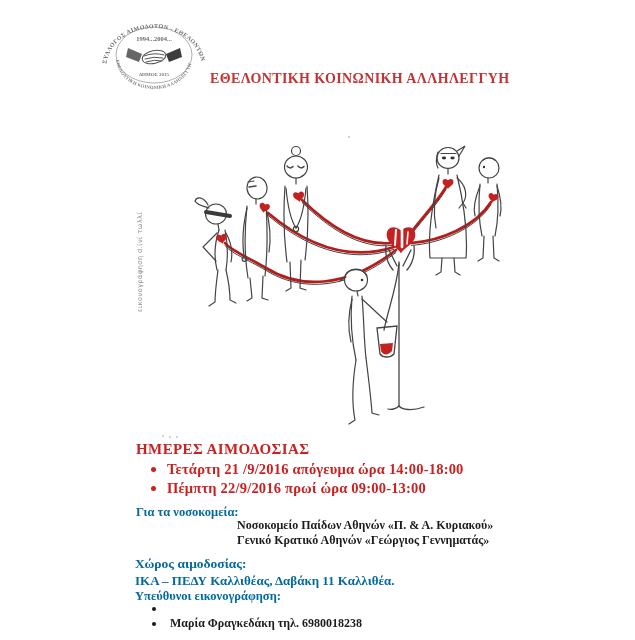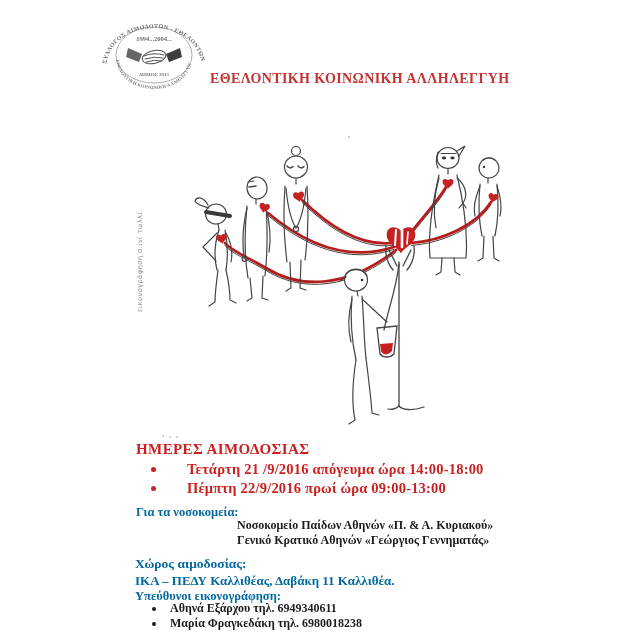--- a/index.html
+++ b/index.html
@@ -20,21 +20,21 @@
   .credit{
     position:absolute;left:136px;top:312px;
     transform:rotate(-90deg);transform-origin:0 0;
     font-family:"DejaVu Sans",sans-serif;
     font-size:6.5px;color:#8a8a8a;white-space:nowrap;letter-spacing:.5px;
   }
   
   .abs{position:absolute;white-space:nowrap;}
   .red-head{left:136px;top:441px;font-size:15px;font-weight:bold;color:#cc1f1f;letter-spacing:.4px;}
   .red-bullets{left:151px;top:460px;}
-  .bullet-row{display:flex;align-items:center;height:19px;gap:20px;}
+  .bullet-row{display:flex;align-items:center;height:19px;}
   .bullet-row .dot{width:5px;height:5px;border-radius:50%;background:#cc1f1f;margin-right:11px;flex:none;}
   .bullet-row .txt{font-size:14.5px;font-weight:bold;color:#cc1f1f;letter-spacing:.2px;}
   .blk{color:#0369a1;font-weight:bold;}
   .hosp-label{left:136px;top:505px;font-size:12.5px;}
   .hosp-items{left:237px;top:518px;}
   .hosp-items div{font-size:12px;font-weight:bold;color:#1c1c1c;height:15px;}
   .venue-label{left:135px;top:556px;font-size:13.5px;}
   .venue-addr{left:135px;top:573px;font-size:13px;}
   .contacts-label{left:135px;top:589px;font-size:12.5px;}
   .contact-items{left:152px;top:601px;}
@@ -231,21 +231,20 @@
     <div>Γενικό Κρατικό Αθηνών «Γεώργιος Γεννηματάς»</div>
   </div>
 
   <div class="abs blk venue-label">Χώρος αιμοδοσίας:</div>
   <div class="abs blk venue-addr">ΙΚΑ – ΠΕΔΥ Καλλιθέας, Δαβάκη 11 Καλλιθέα.</div>
 
   <div class="abs blk contacts-label">Υπεύθυνοι εικονογράφηση:</div>
   <div class="abs contact-items">
     <div class="contact-row">
       <span class="dot"></span>
-      <span class="txt">Αθηνά Εξάρχου τηλ. 6949340611</span>
     </div>
     <div class="contact-row">
       <span class="dot"></span>
       <span class="txt">Μαρία Φραγκεδάκη τηλ. 6980018238</span>
     </div>
   </div>
 
 </div>
 
 </body></html>

